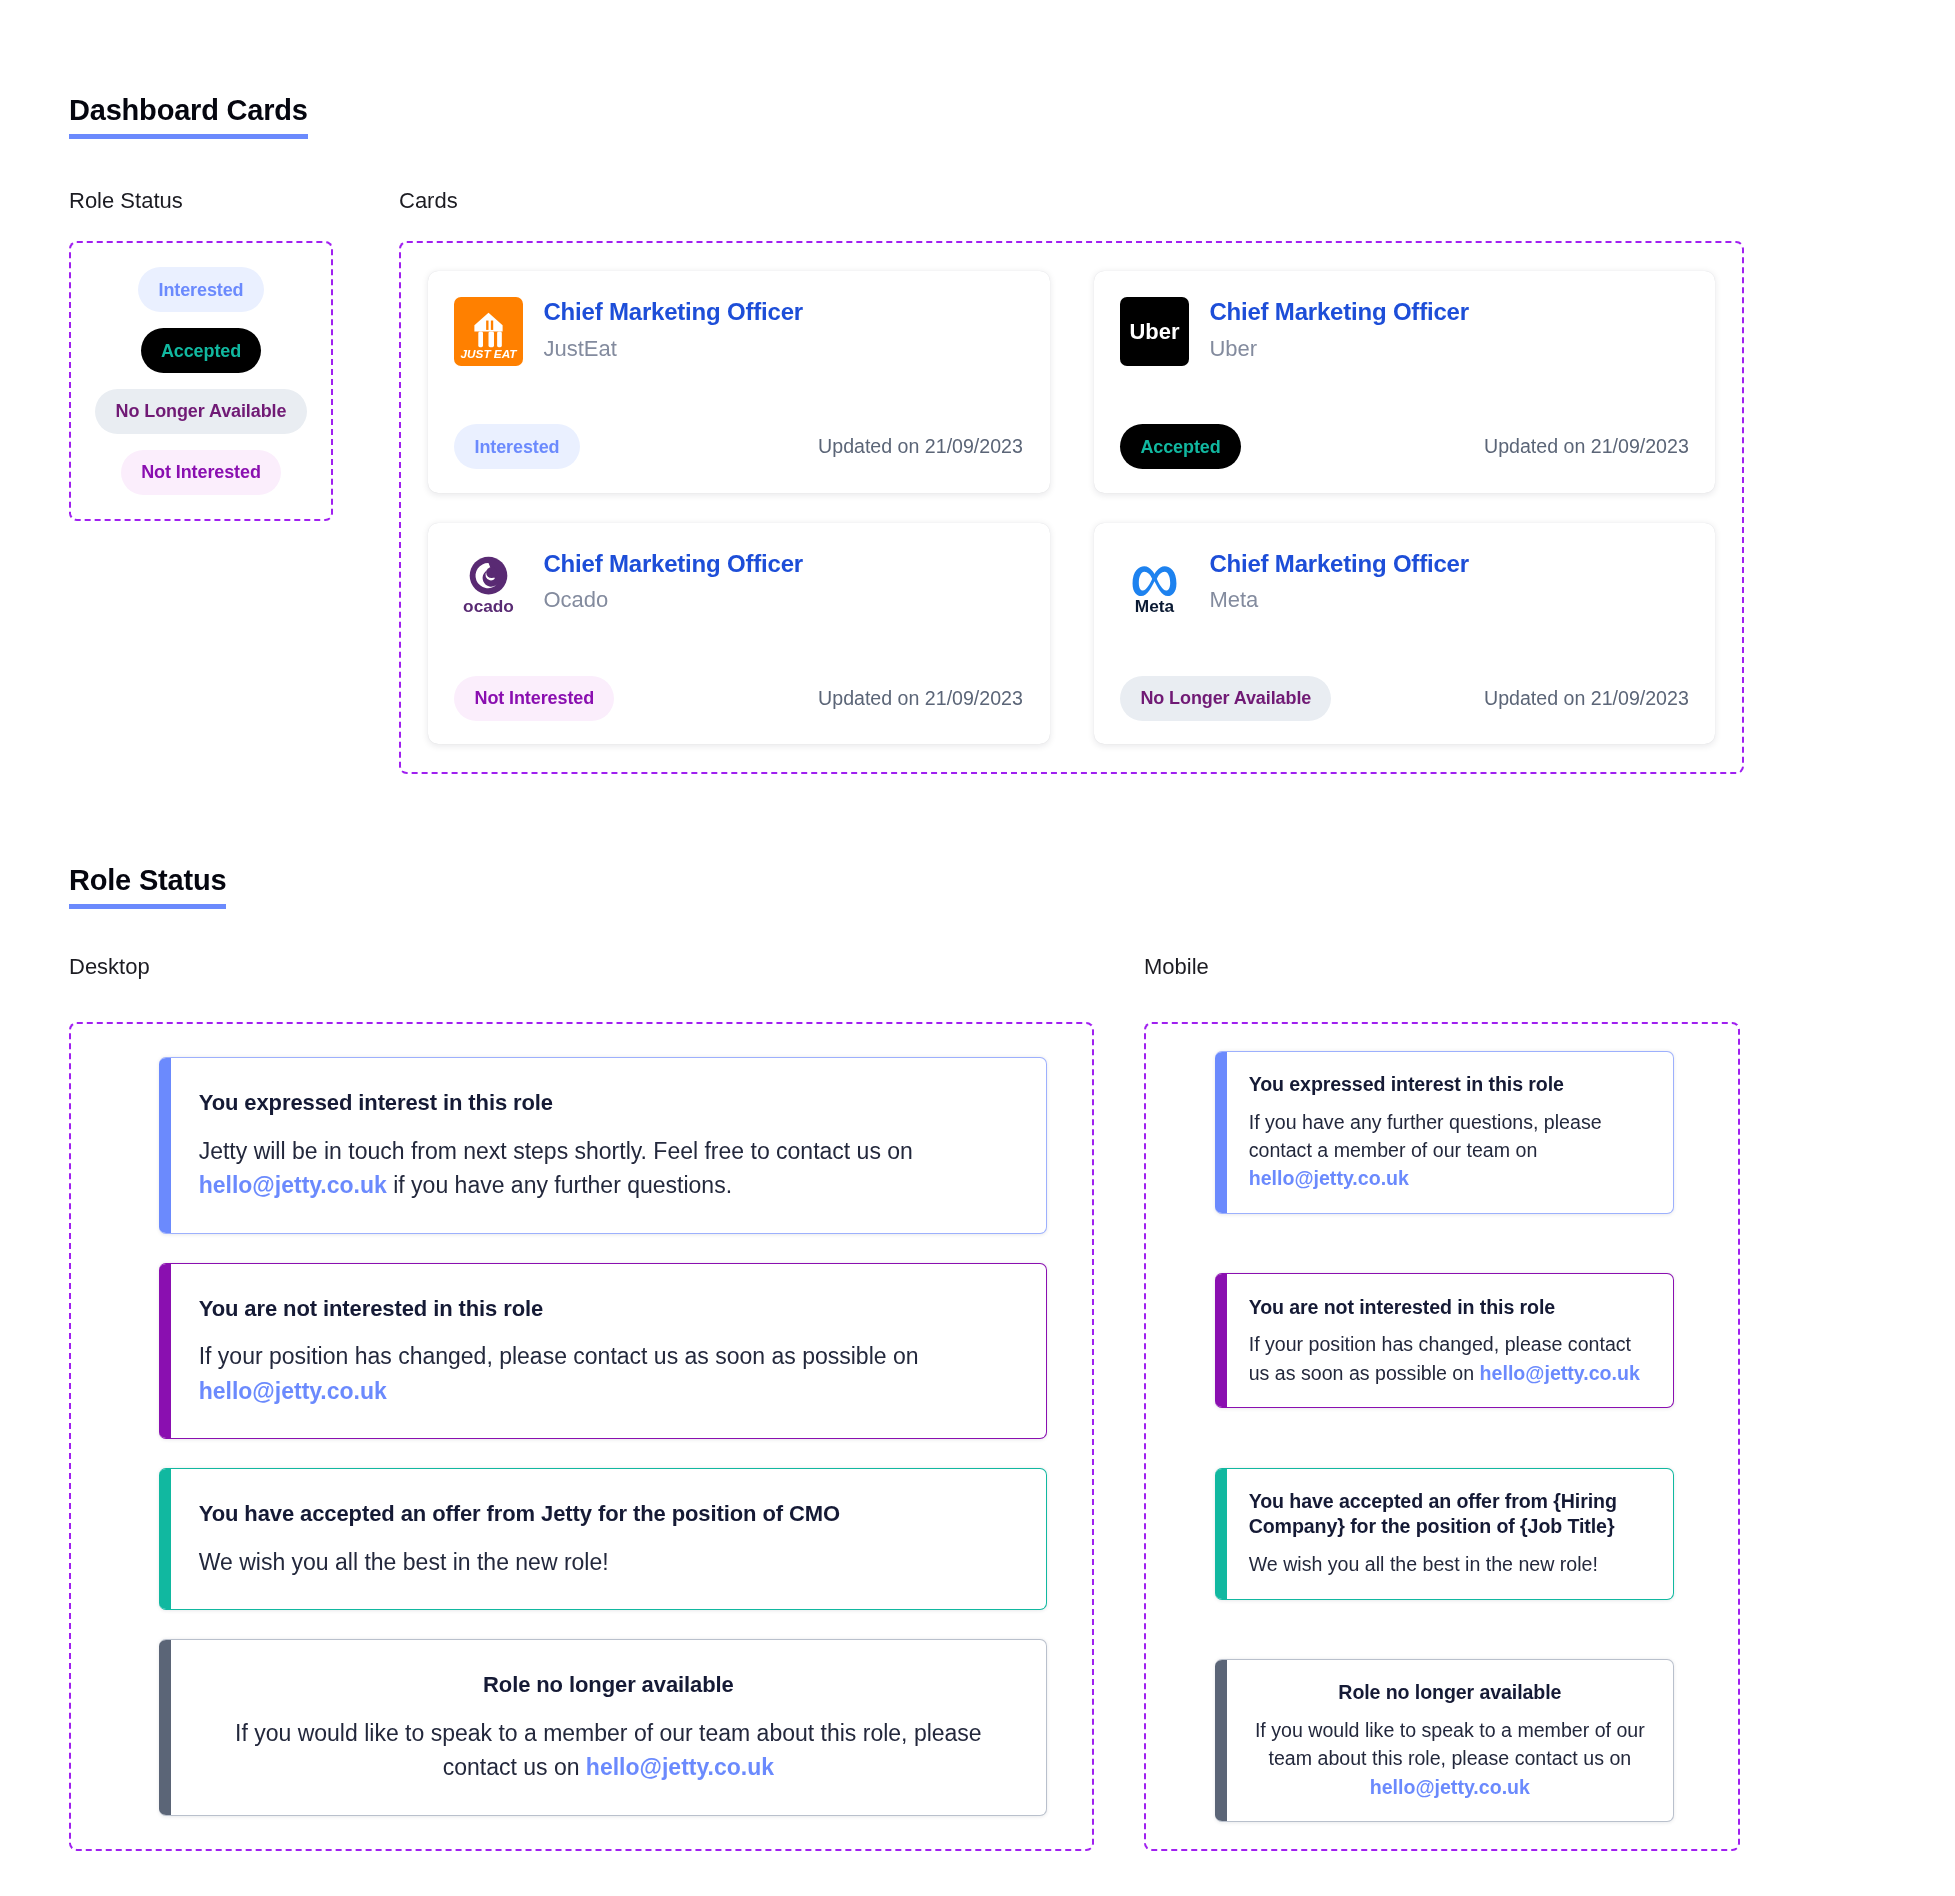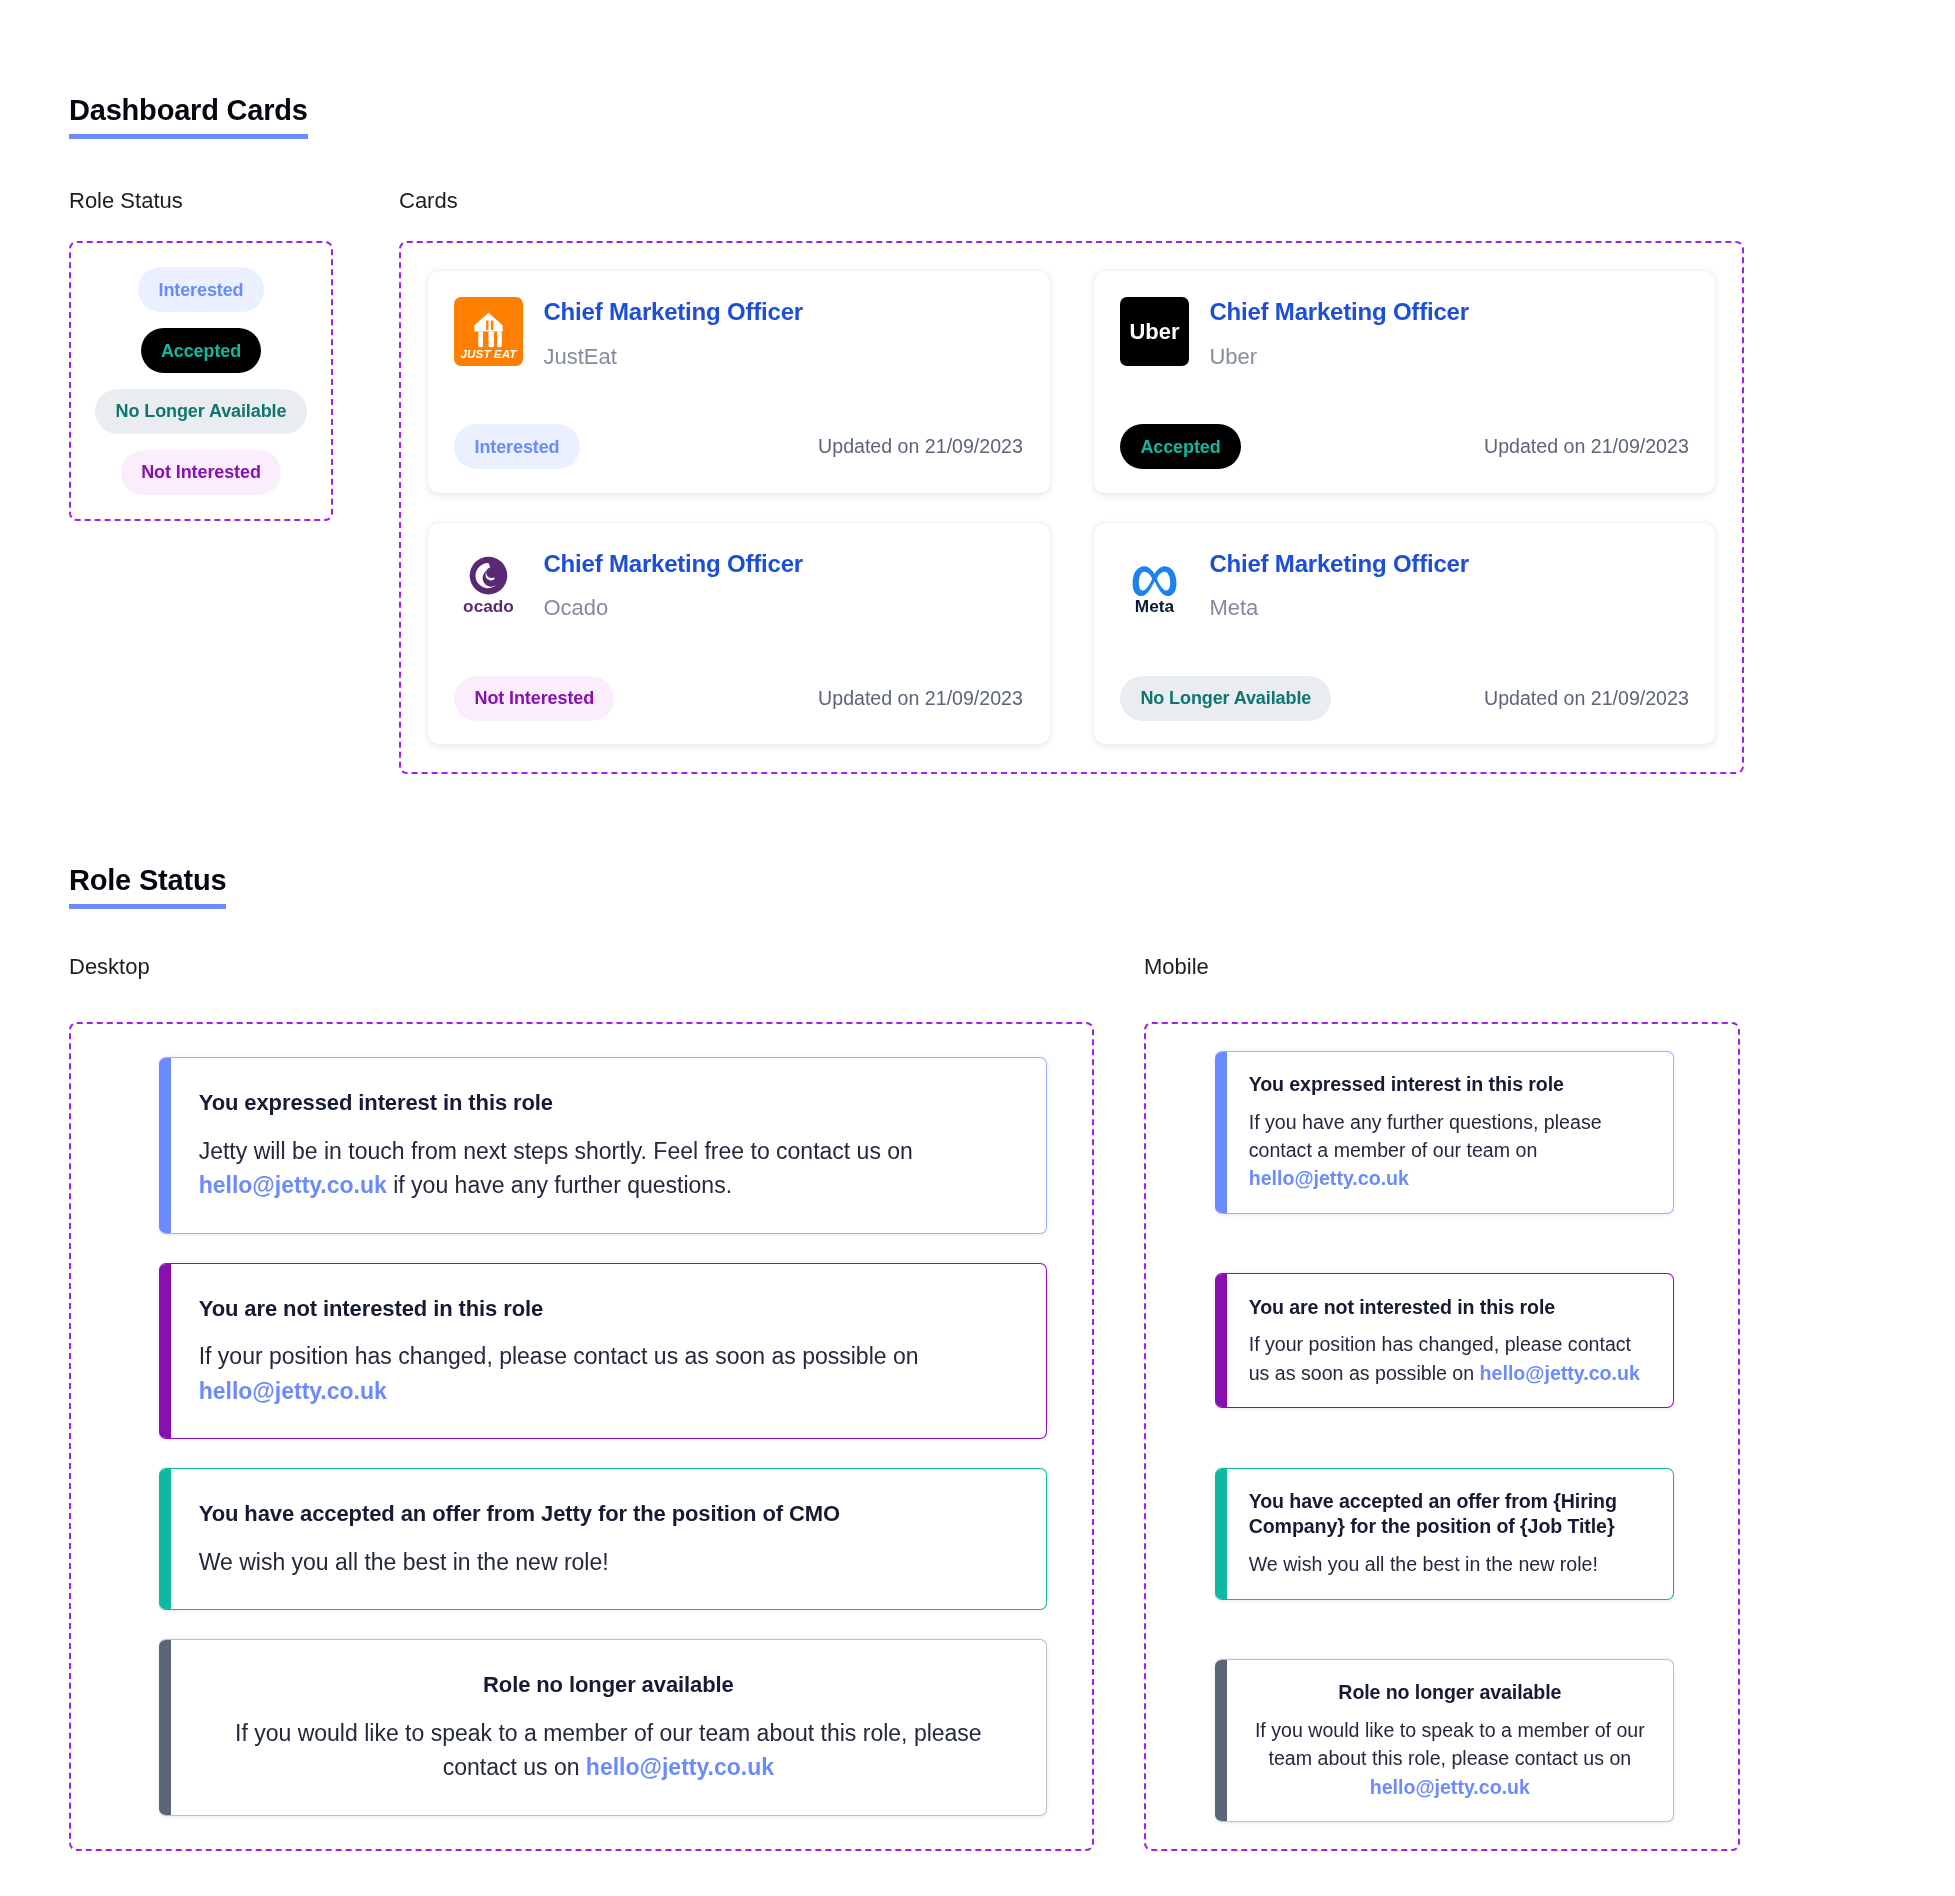--- a/index.html
+++ b/index.html
@@ -42,21 +42,21 @@
     border-radius: 781px;
     font-size: 18px;
     font-weight: bold;
     line-height: 1;
     letter-spacing: -0.1px;
     padding: 13.3px 20.3px;
     white-space: nowrap;
   }
   .pill-interested          { background: #eaf0ff; color: #6b8afd; text-align: center; }
   .pill-accepted            { background: #000000; color: #11b8a0; }
-  .pill-no-longer-available { background: #e9edf2; color: #0f766e; }
+  .pill-no-longer-available { background: #e9edf2; color: #701a75; }
   .pill-not-interested      { background: #fbeefc; color: #8a0fb0; }
 
   
   .pill-stack {
     position: absolute;
     left: 69px; top: 241px;
     width: 264px; height: 280px;
     display: flex; flex-direction: column;
     align-items: center; justify-content: center;
     gap: 16.4px;
@@ -92,21 +92,21 @@
     border-radius: 7px;
     display: flex; align-items: center; justify-content: center;
     overflow: hidden;
   }
   .job-text { padding-top: 2.3px; }
   .job-title {
     font-size: 24px; font-weight: bold; color: #1d4ed8;
     letter-spacing: -0.2px; line-height: 1.1; text-align: center;
   }
   .job-company {
-    font-size: 22px; color: #838b9e; margin-top: 19px; line-height: 1.1;
+    font-size: 22px; color: #838b9e; margin-top: 11px; line-height: 1.1;
   }
   .job-bottom {
     display: flex; align-items: center; justify-content: space-between;
   }
   .job-updated { font-size: 19.6px; color: #5b6577; }
 
   
   .logo-justeat { background: #ff8000; }
   .logo-uber    { background: #000000; }
   .logo-plain   { background: transparent; }

